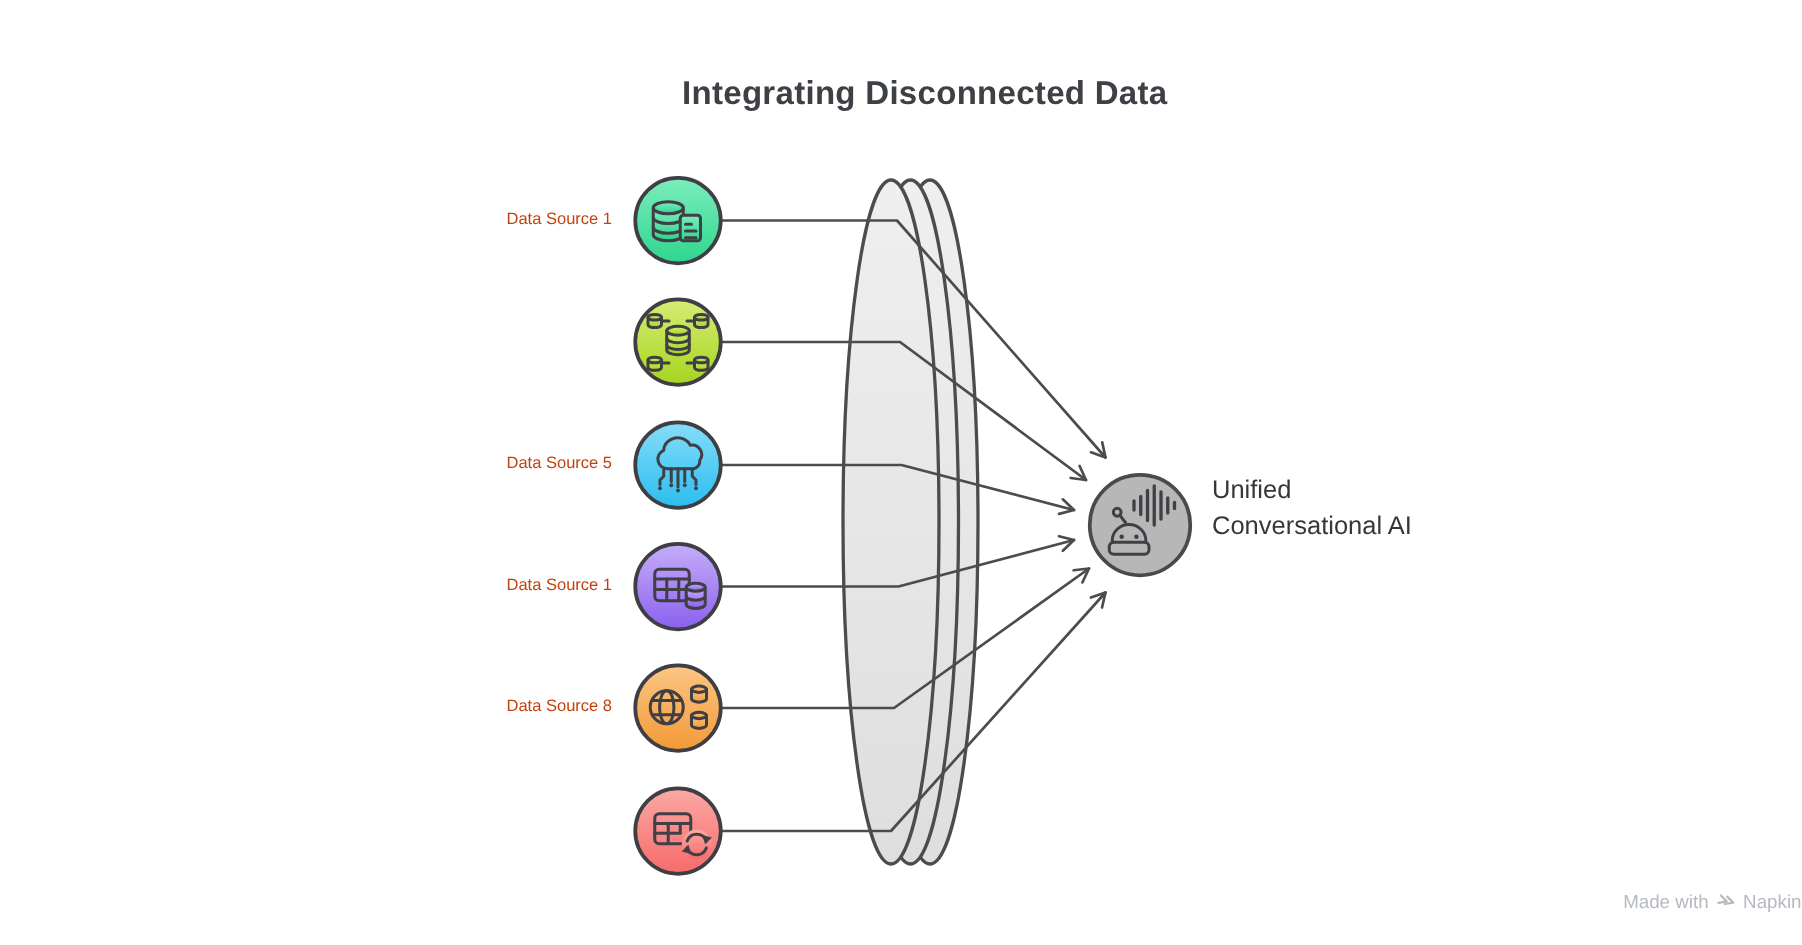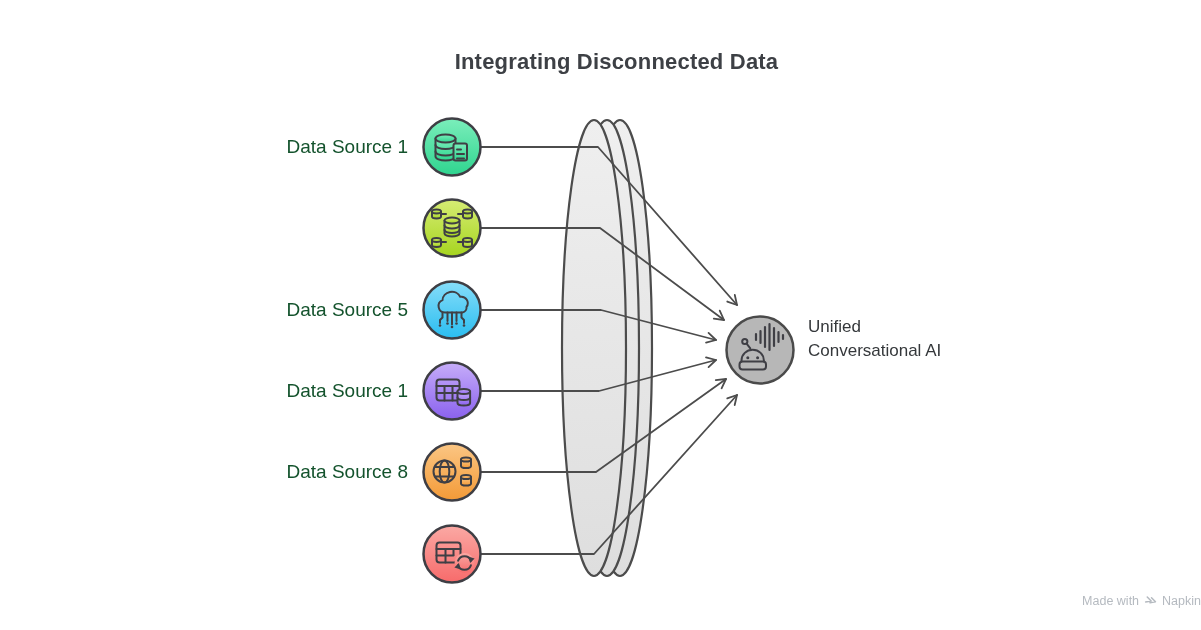--- a/index.html
+++ b/index.html
@@ -7,21 +7,21 @@
     position:relative;width:1201px;height:630px;background:#ffffff;overflow:hidden;
     font-family:"Liberation Sans", sans-serif;
     margin-left:16px;
   }
   .title{
     position:absolute;left:0;right:0;top:49px;text-align:center;
     font-size:22px;font-weight:700;color:#3d4045;letter-spacing:.2px;
   }
   .src-label{
     position:absolute;right:809px;width:220px;text-align:right;
-    font-size:19px;color:#14532d;line-height:21px;white-space:nowrap;
+    font-size:11px;color:#c2410c;line-height:21px;white-space:nowrap;
   }
   .hub-label{
     position:absolute;left:792px;top:315px;width:138px;
     font-size:17px;color:#35383b;line-height:24px;
   }
   .watermark{
     position:absolute;right:16px;top:594px;display:flex;align-items:center;gap:5px;
     font-size:12.5px;color:#b5bac0;
   }
   .watermark svg{display:block;}

